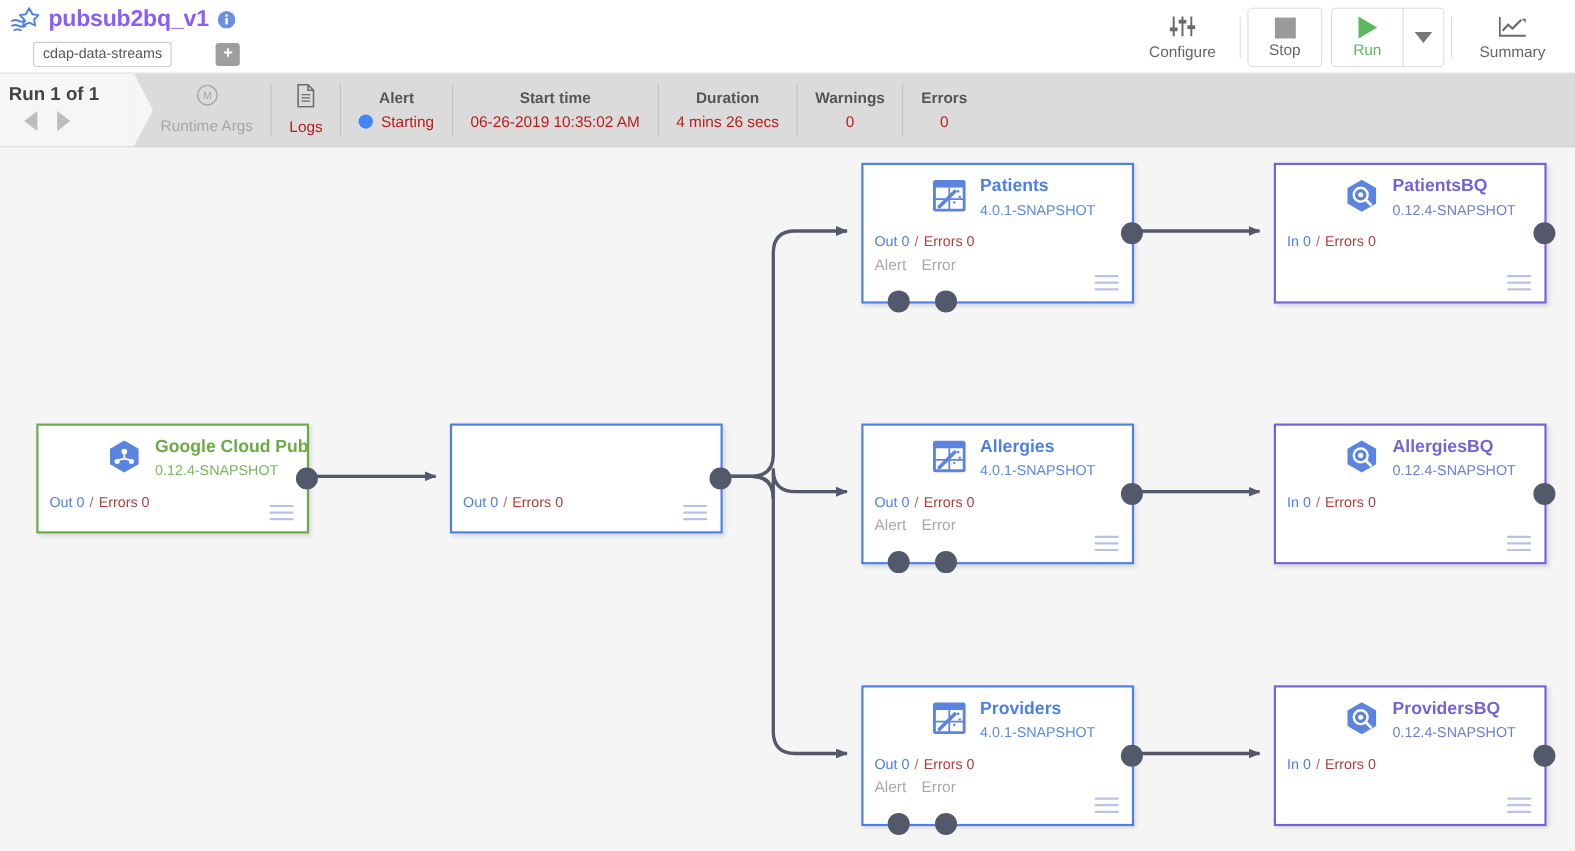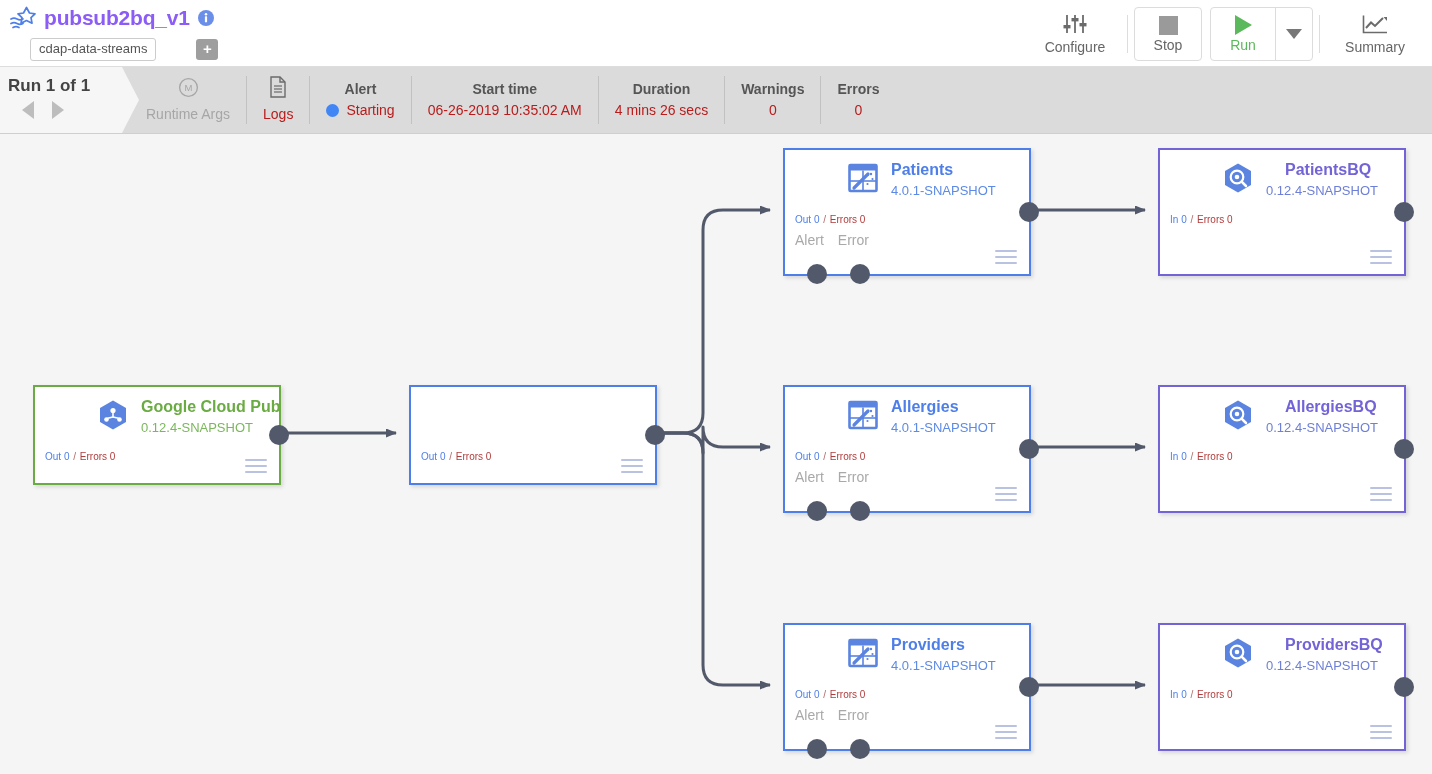--- a/index.html
+++ b/index.html
@@ -292,36 +292,36 @@
   .node-titles { padding-top: 0; overflow: hidden; }
   .node-name {
     font-size: 16px;
     font-weight: bold;
     color: #4e7fe8;
     line-height: 19px;
     white-space: nowrap;
     overflow: hidden;
   }
   .node.source .node-name { color: #6aab43; }
-  .node.sink .node-name { color: #7264d6; margin-left: 19px; }
+  .node.sink .node-name { color: #7264d6; }
   .node-version {
     font-size: 13px;
     color: #5c8ae6;
     line-height: 18px;
     margin-top: 3px;
     white-space: nowrap;
   }
   .node.source .node-version { color: #7bb75c; }
   .node.sink .node-version { color: #6d7fd6; }
 
   .node-metrics {
     position: absolute;
     left: 10px;
     top: 62px;
-    font-size: 10px;
+    font-size: 13px;
     line-height: 15px;
     white-space: nowrap;
   }
   .m-in { color: #4e7fe8; cursor: pointer; }
   .m-sep { color: #b36b6b; margin: 0 1px; }
   .m-err { color: #b23c3c; cursor: pointer; }
 
   .port-labels {
     position: absolute;
     left: 10px;

